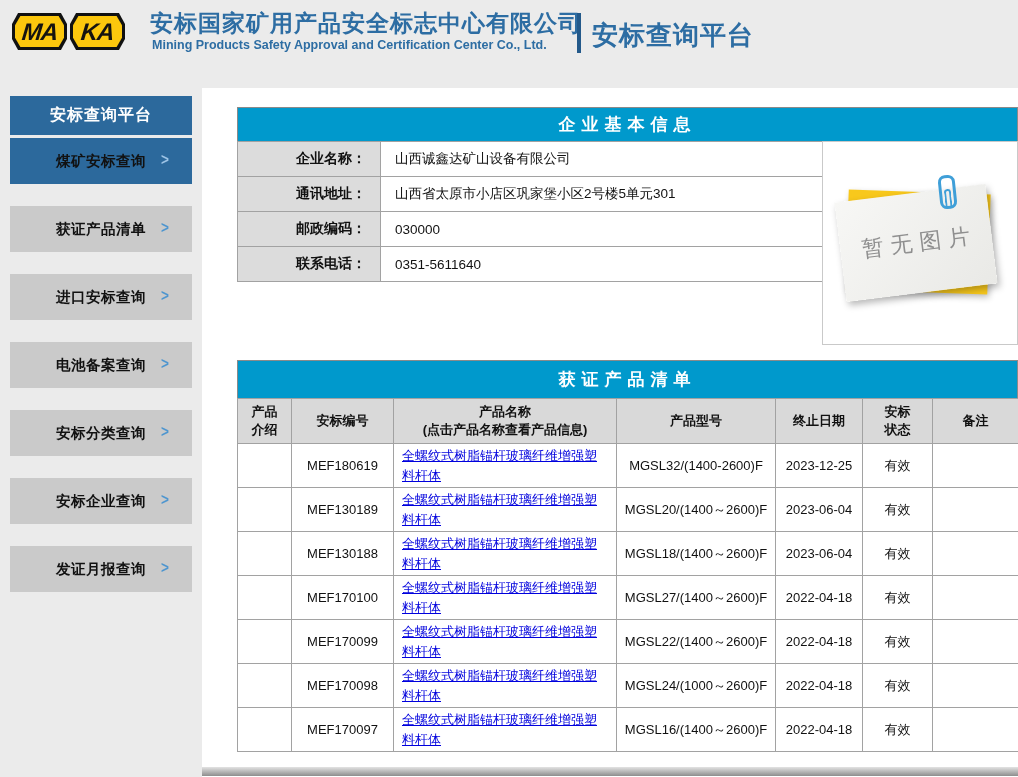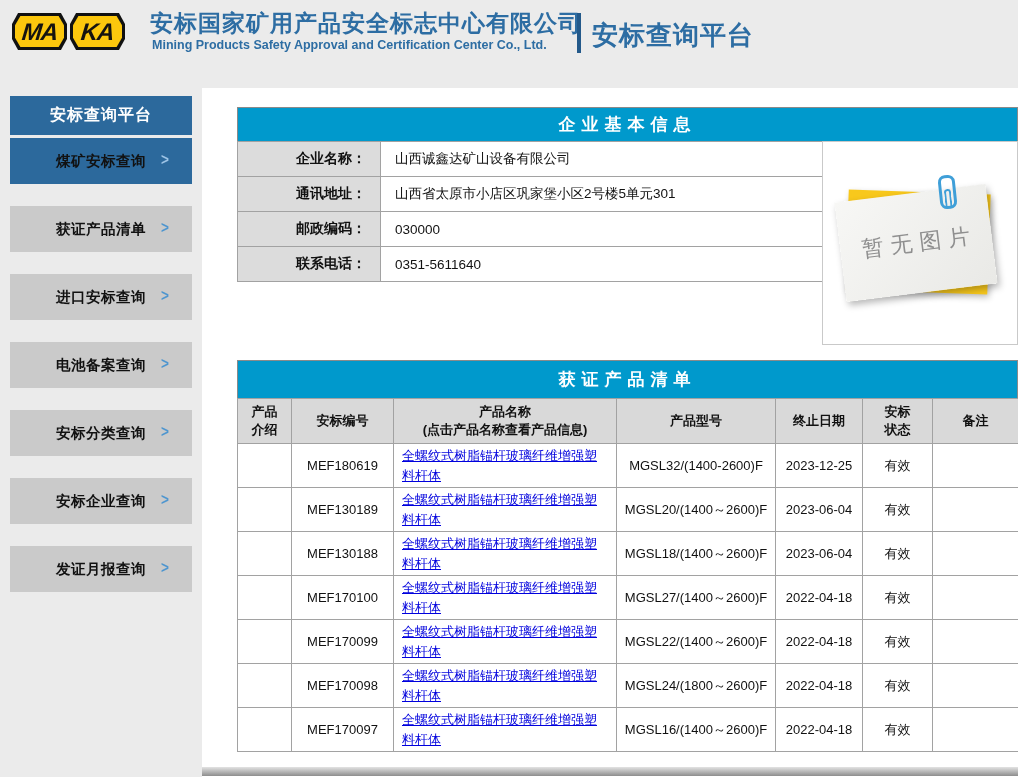--- a/index.html
+++ b/index.html
@@ -262,21 +262,21 @@
         <td class="namecell"><a>全螺纹式树脂锚杆玻璃纤维增强塑料杆体</a></td>
         <td>MGSL22/(1400～2600)F</td>
         <td>2022-04-18</td>
         <td>有效</td>
         <td></td>
       </tr>
       <tr>
         <td></td>
         <td>MEF170098</td>
         <td class="namecell"><a>全螺纹式树脂锚杆玻璃纤维增强塑料杆体</a></td>
-        <td>MGSL24/(1800～2600)F</td>
+        <td>MGSL24/(1000～2600)F</td>
         <td>2022-04-18</td>
         <td>有效</td>
         <td></td>
       </tr>
       <tr>
         <td></td>
         <td>MEF170097</td>
         <td class="namecell"><a>全螺纹式树脂锚杆玻璃纤维增强塑料杆体</a></td>
         <td>MGSL16/(1400～2600)F</td>
         <td>2022-04-18</td>

